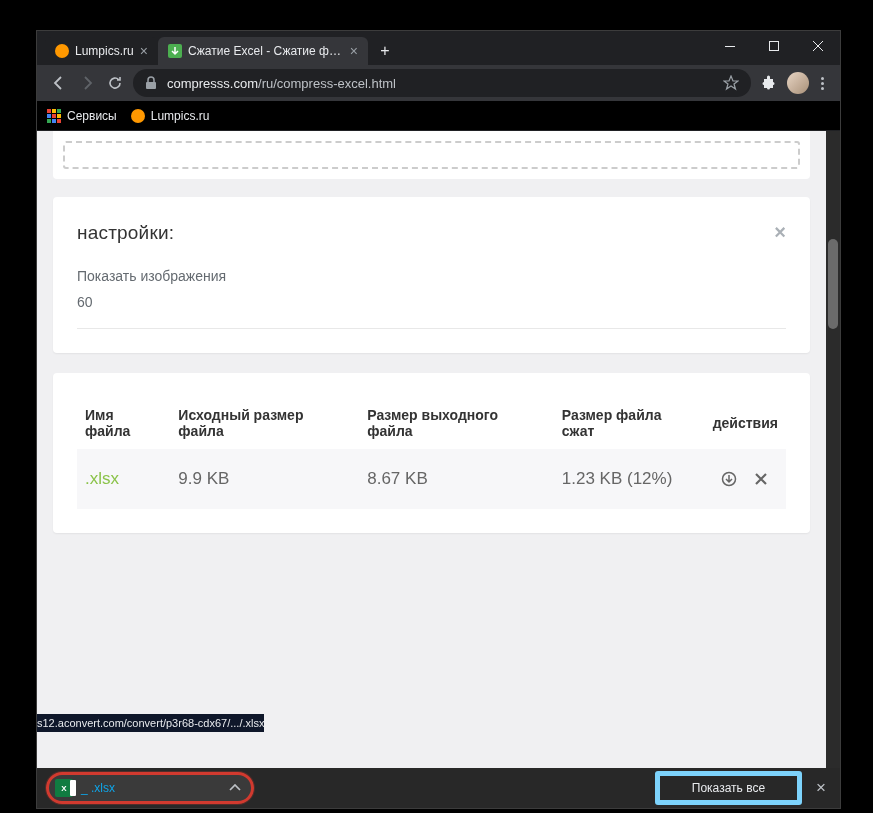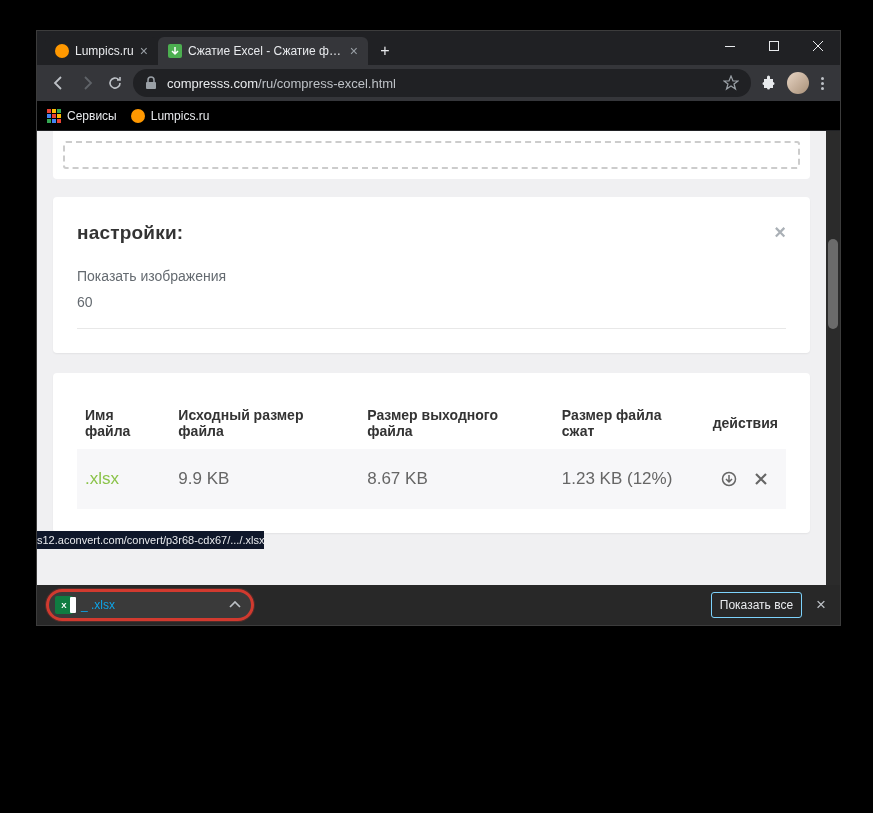--- a/index.html
+++ b/index.html
@@ -1,17 +1,17 @@
 <!DOCTYPE html>
 <html><head>
 <meta charset="utf-8">
 <style>
 *{margin:0;padding:0;box-sizing:border-box;font-family:"Segoe UI",Arial,sans-serif}
 body{background:#000;width:873px;height:813px;overflow:hidden;position:relative}
-.window{position:absolute;top:30px;left:36px;width:805px;height:596px;background:#202124;border:1px solid #3c3c3c;display:flex;flex-direction:column}
+.window{position:absolute;top:30px;left:36px;width:805px;height:779px;background:#202124;border:1px solid #3c3c3c;display:flex;flex-direction:column}
 .titlebar{height:34px;display:flex;align-items:flex-start;background:#202124}
 .tabs-area{flex:1;display:flex;padding-top:6px;padding-left:8px}
 .tab{display:flex;align-items:center;height:28px;padding:0 10px;font-size:12px;color:#e8eaed;border-radius:6px 6px 0 0;max-width:210px;gap:6px}
 .tab.inactive{background:#202124}
 .tab.active{background:#35363a}
 .tab-favicon{width:14px;height:14px;flex-shrink:0}
 .tab-title{white-space:nowrap;overflow:hidden;text-overflow:ellipsis;flex:1}
 .tab-close{color:#9aa0a6;font-size:14px;line-height:1;cursor:pointer;flex-shrink:0}
 .new-tab{width:26px;height:26px;display:flex;align-items:center;justify-content:center;color:#e8eaed;font-size:16px;margin-left:4px;margin-top:1px}
 .win-controls{display:flex;margin-left:auto}
@@ -34,21 +34,21 @@
 .bm-grid span:nth-child(1){background:#ea4335}.bm-grid span:nth-child(2){background:#fbbc04}.bm-grid span:nth-child(3){background:#34a853}.bm-grid span:nth-child(4){background:#4285f4}.bm-grid span:nth-child(5){background:#ea4335}.bm-grid span:nth-child(6){background:#fbbc04}.bm-grid span:nth-child(7){background:#34a853}.bm-grid span:nth-child(8){background:#4285f4}.bm-grid span:nth-child(9){background:#ea4335}
 .orange-dot{width:14px;height:14px;background:#ff9800;border-radius:50%}
 .content{flex:1;background:#f0f0f2;position:relative;overflow:hidden}
 .scroll-track{position:absolute;right:0;top:0;width:14px;height:100%;background:#2b2b2b}
 .scroll-thumb{position:absolute;right:2px;top:108px;width:10px;height:90px;background:#6b6b6b;border-radius:5px}
 .page{padding:0 30px 0 16px;height:100%}
 .dropzone{background:#fff;border-radius:0 0 4px 4px;padding:10px;margin-bottom:18px}
 .dropzone-inner{border:2px dashed #ccc;height:28px;border-radius:3px}
 .card{background:#fff;border-radius:4px;box-shadow:0 1px 2px rgba(0,0,0,0.06);margin-bottom:20px;padding:24px}
 .card-hdr{display:flex;align-items:center;justify-content:space-between;margin-bottom:24px}
-.card-title{font-size:19px;font-weight:700;color:#333;letter-spacing:0.2px}
+.card-title{font-size:19px;font-weight:400;color:#333;letter-spacing:0.2px}
 .card-close{color:#aab0b6;font-size:20px;font-weight:bold}
 .card-more{color:#aab0b6;font-size:18px;letter-spacing:2px}
 .setting-label{color:#646a70;font-size:14px;margin-bottom:10px}
 .setting-val{color:#646a70;font-size:14px;margin-bottom:18px}
 .divider{border:none;border-top:1px solid #e8e8e8}
 .output-desc{color:#646a70;font-size:14px;line-height:1.7;margin-bottom:26px}
 .tbl{width:100%;border-collapse:collapse}
 .tbl th{text-align:left;color:#333;font-size:14px;font-weight:600;padding:10px 8px}
 .tbl td{padding:18px 8px;font-size:17px;color:#666}
 .tbl tbody tr{background:#f7f7f9}
@@ -56,21 +56,21 @@
 .act-btns{display:flex;gap:8px;justify-content:center}
 .act-btn{width:24px;height:24px;display:flex;align-items:center;justify-content:center;color:#666}
 .hover-tip{position:absolute;left:0;bottom:36px;background:#0f172a;color:#e8eaed;font-size:11px;padding:3px 0;white-space:nowrap}
 .dl-bar{height:40px;background:#282828;display:flex;align-items:center;padding:0 10px;position:relative}
 .dl-item{display:flex;align-items:center;height:30px;background:#3a3a3a;border-radius:15px;padding:0 10px 0 6px;gap:8px;border:2.5px solid #d13a2f;position:relative}
 .dl-item::after{content:"";position:absolute;inset:-3px;border:2.5px solid #d13a2f;border-radius:17px;pointer-events:none;box-shadow:0 0 0 1px rgba(209,58,47,.25)}
 .xl-icon{width:18px;height:18px;background:#107c41;border-radius:2px;display:flex;align-items:center;justify-content:center;color:#fff;font-size:8px;font-weight:bold;position:relative}
 .xl-icon::before{content:"";position:absolute;right:-3px;top:1px;bottom:1px;width:6px;background:#fff;border-radius:1px}
 .dl-name{color:#0ea5e9;font-size:12px;min-width:140px}
 .dl-chev{color:#bdc1c6}
-.show-all{margin-left:auto;background:transparent;border:1px solid #7dd3fc;color:#e8eaed;font-size:12px;padding:5px 8px;border-radius:3px}
+.show-all{margin-left:auto;background:transparent;border:5px solid #7dd3fc;color:#e8eaed;font-size:12px;padding:5px 32px;border-radius:3px}
 .dl-close{color:#bdc1c6;font-size:17px;margin-left:10px;padding:0 4px}
 svg{display:block}
 </style>
 </head>
 <body>
 
 <div class="window">
   <div class="titlebar">
     <div class="tabs-area">
       <div class="tab inactive">

